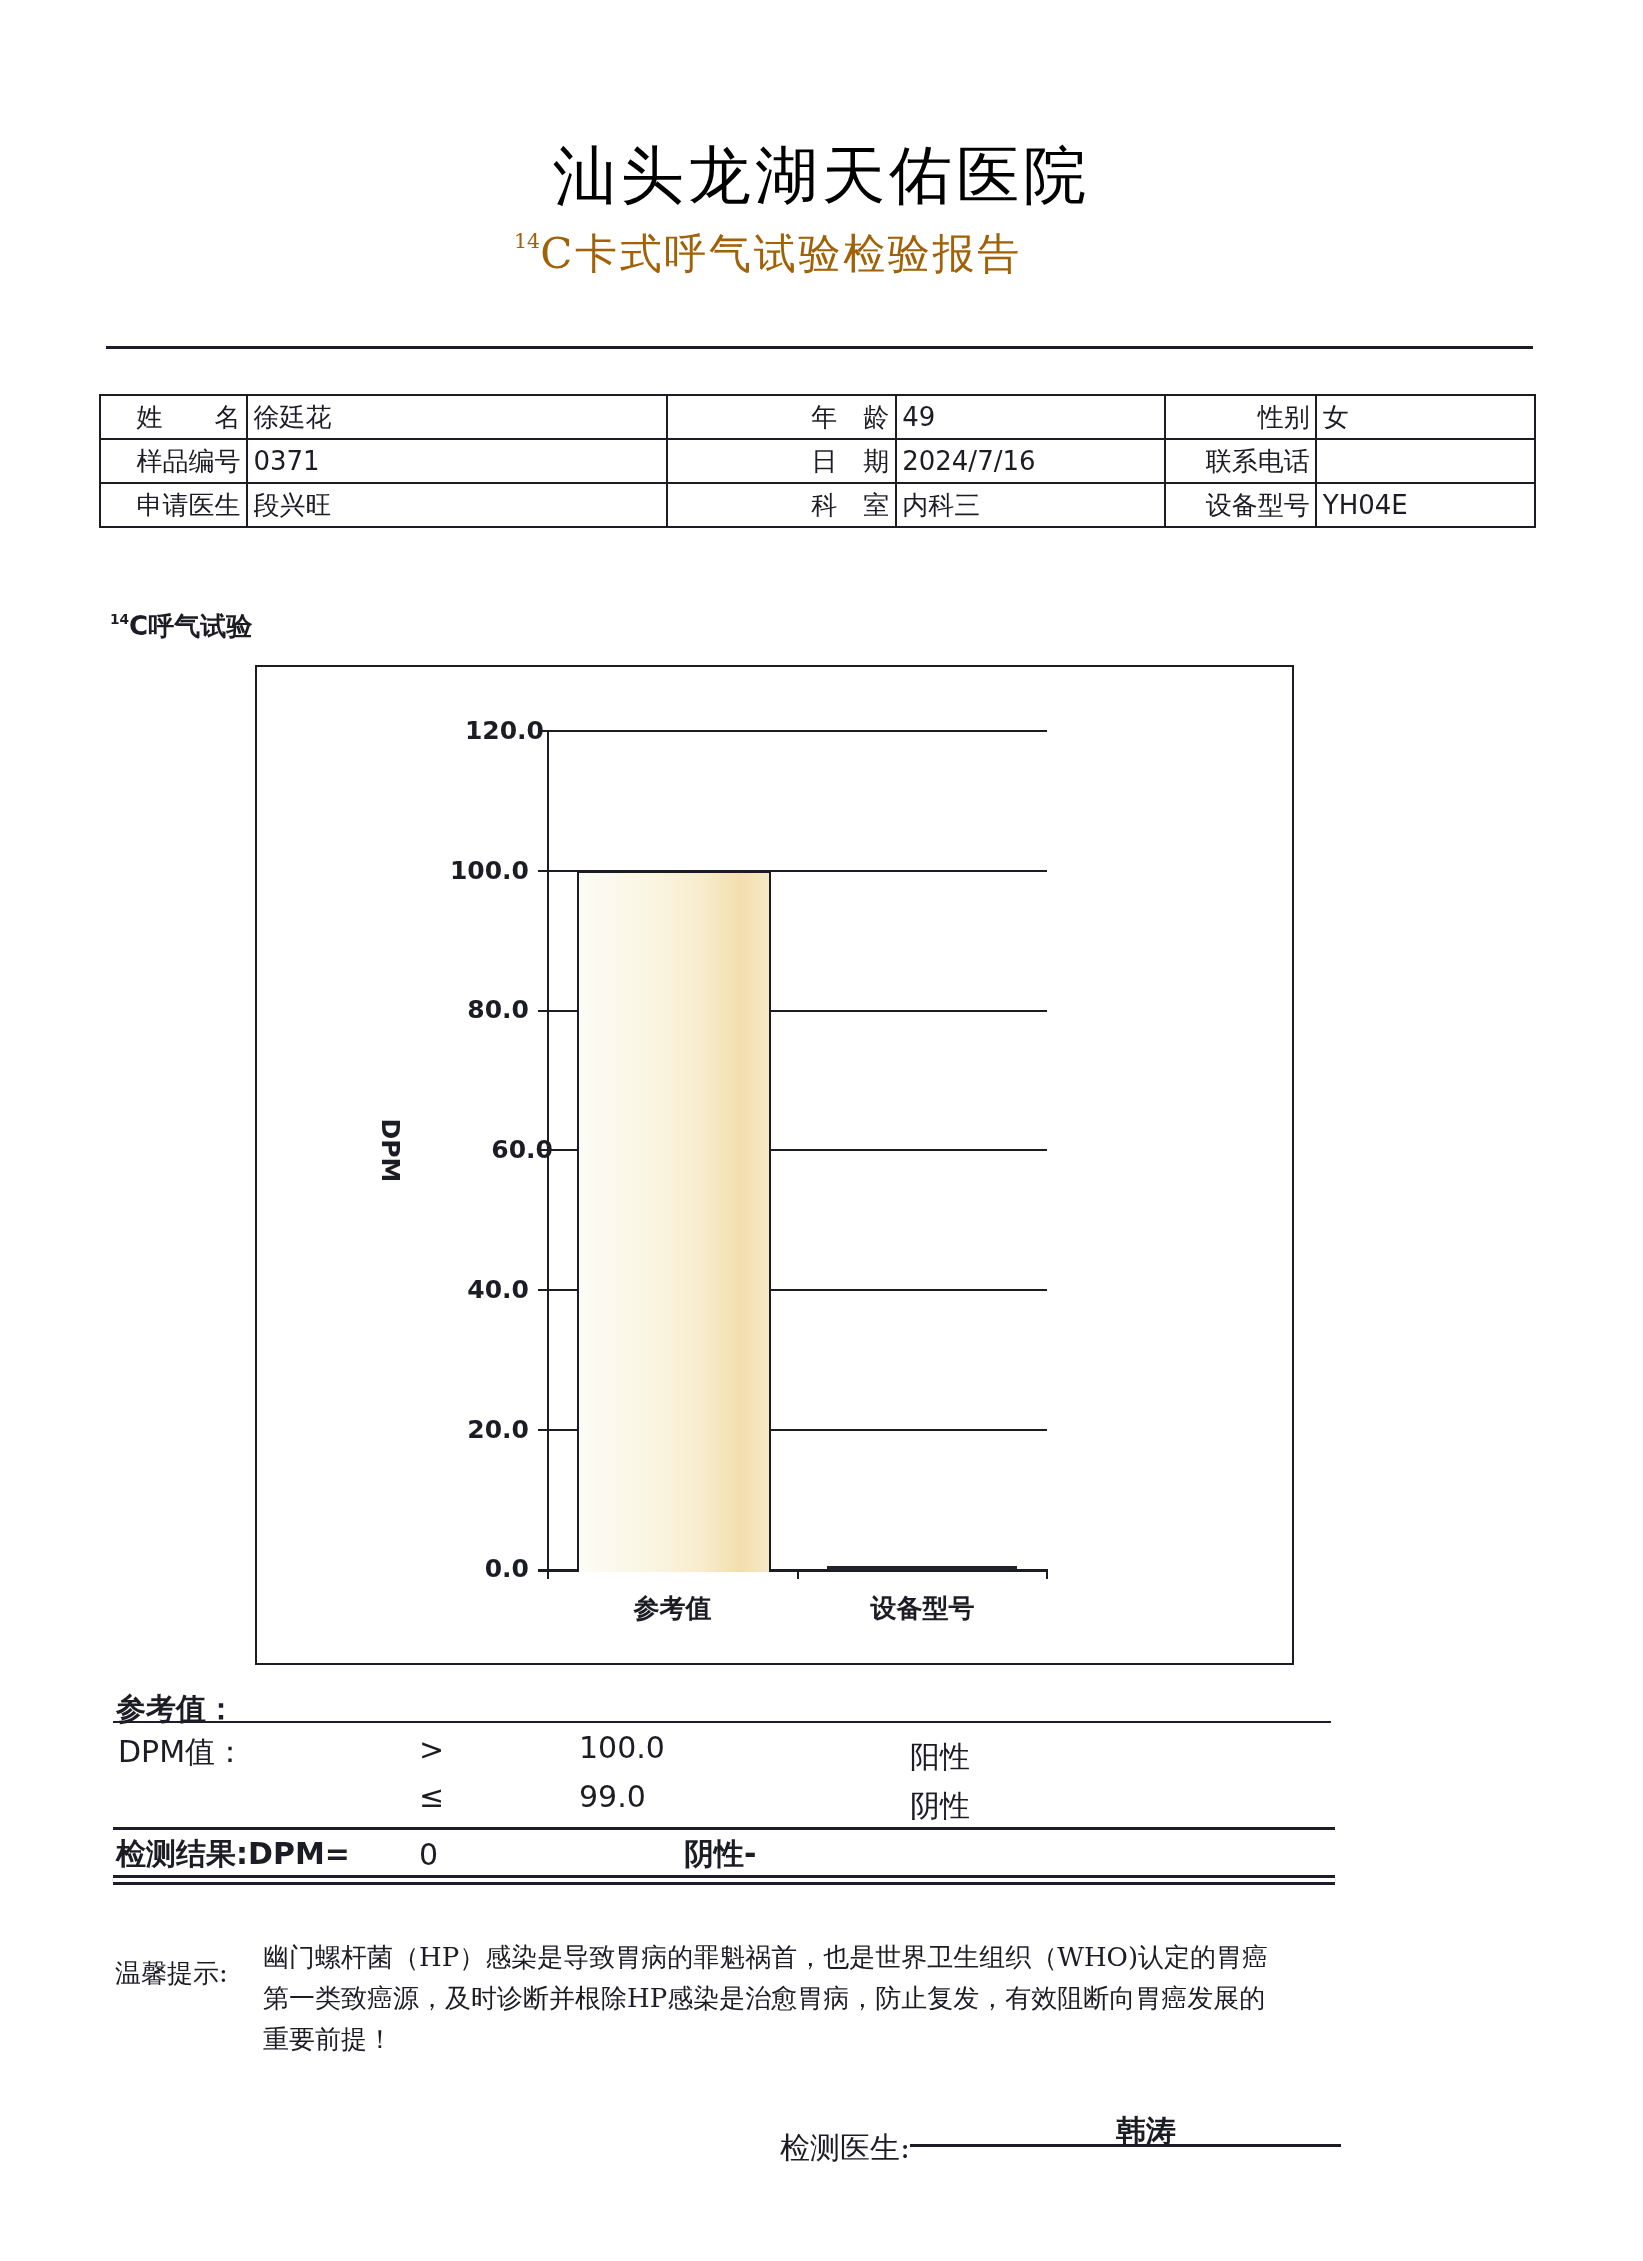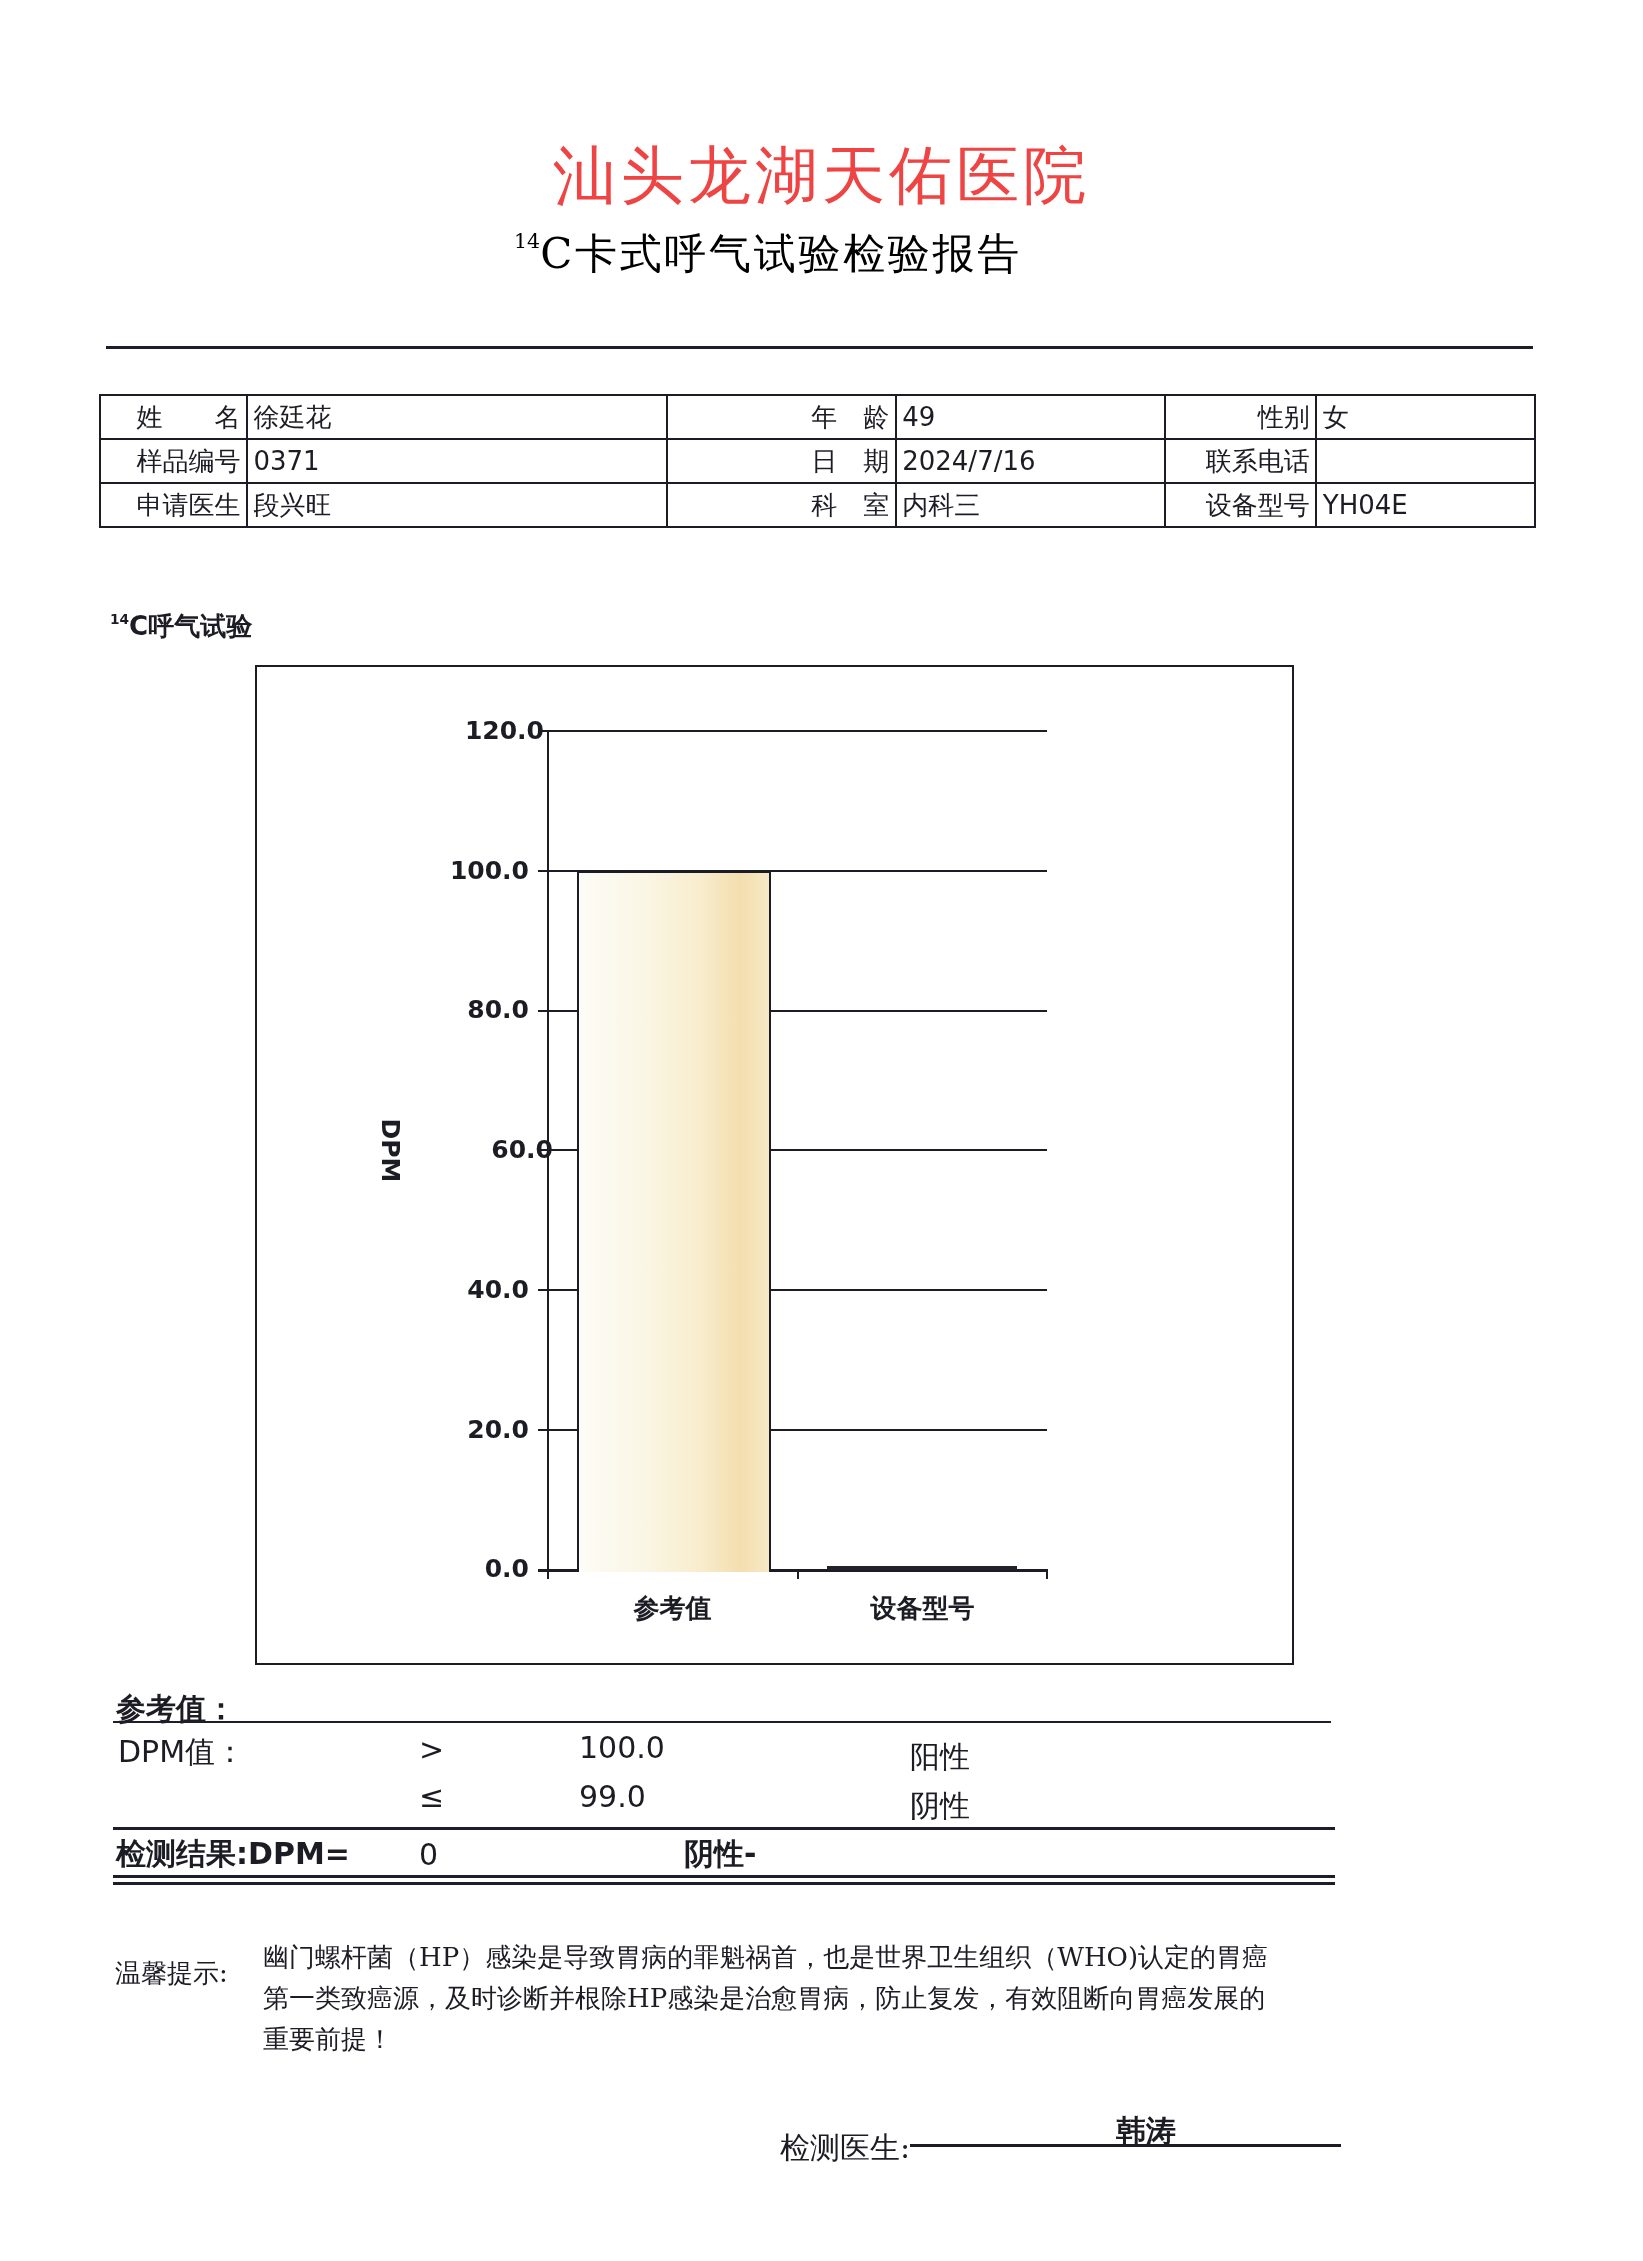--- a/index.html
+++ b/index.html
@@ -7,26 +7,26 @@
     width: 1644px; height: 2261px; position: relative; overflow: hidden;
     font-family: "DejaVu Sans", "Liberation Sans", sans-serif;
     color: #1c1c24;
   }
   .abs { position: absolute; }
 
   
   .title {
     left: 0; width: 1644px; top: 133px; text-align: center;
     font-family: "DejaVu Serif", "Liberation Serif", serif;
-    font-size: 63px; letter-spacing: 4.1px; color: #ef4444; font-weight: normal;
+    font-size: 63px; letter-spacing: 4.1px; color: #000000; font-weight: normal;
   }
   .subtitle {
     left: 0; width: 1536px; top: 226px; text-align: center;
     font-family: "DejaVu Serif", "Liberation Serif", serif;
-    font-size: 42px; letter-spacing: 2.7px; color: #000000;
+    font-size: 42px; letter-spacing: 2.7px; color: #a16207;
   }
   .subtitle sup { font-size: 20.5px; vertical-align: 20.5px; letter-spacing: 0; }
   .rule { background: #1e1e2a; height: 2.7px; }
 
   
   table.info {
     position: absolute; left: 99px; top: 394px; width: 1437px;
     border-collapse: collapse; font-size: 26px;
   }
   table.info td {

